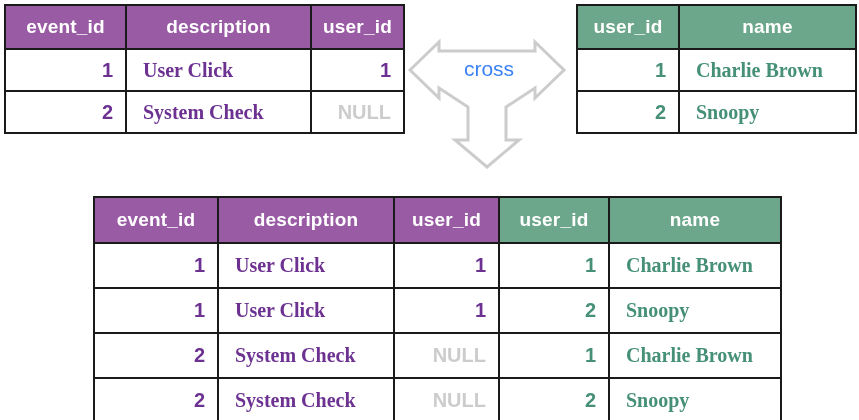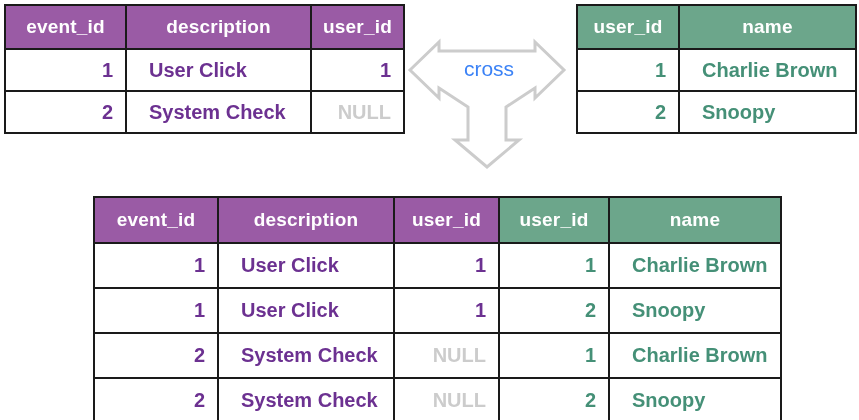--- a/index.html
+++ b/index.html
@@ -11,21 +11,21 @@
   table{border-collapse:collapse;table-layout:fixed;width:100%;}
   th,td{border:2px solid #1a1a1a;overflow:hidden;white-space:nowrap;box-sizing:content-box;}
   th{color:#ffffff;font-weight:700;font-size:19px;text-align:center;letter-spacing:.2px;}
   td{background:#ffffff;font-size:20px;font-weight:600;}
   .ph{background:#9a5ba5;}
   .gh{background:#6ca68b;}
   .p{color:#6c3191;}
   .g{color:#459077;}
   .null{color:#cccccc;margin-left:20px;}
   .num{text-align:right;padding-right:12px;}
-  .txt{text-align:left;padding-left:22px;}
+  .txt{text-align:left;padding-left:16px;font-family:Liberation Serif, serif;}
   
   .top th{height:40px;}
   .top td{height:38px;}
   #left-table-wrap{left:4px;top:4px;width:399px;}
   #right-table-wrap{left:576px;top:4px;width:279px;}
   
   .result th{height:42px;}
   .result td{height:41px;}
   #result-table-wrap{left:93px;top:196px;width:687px;}
   

